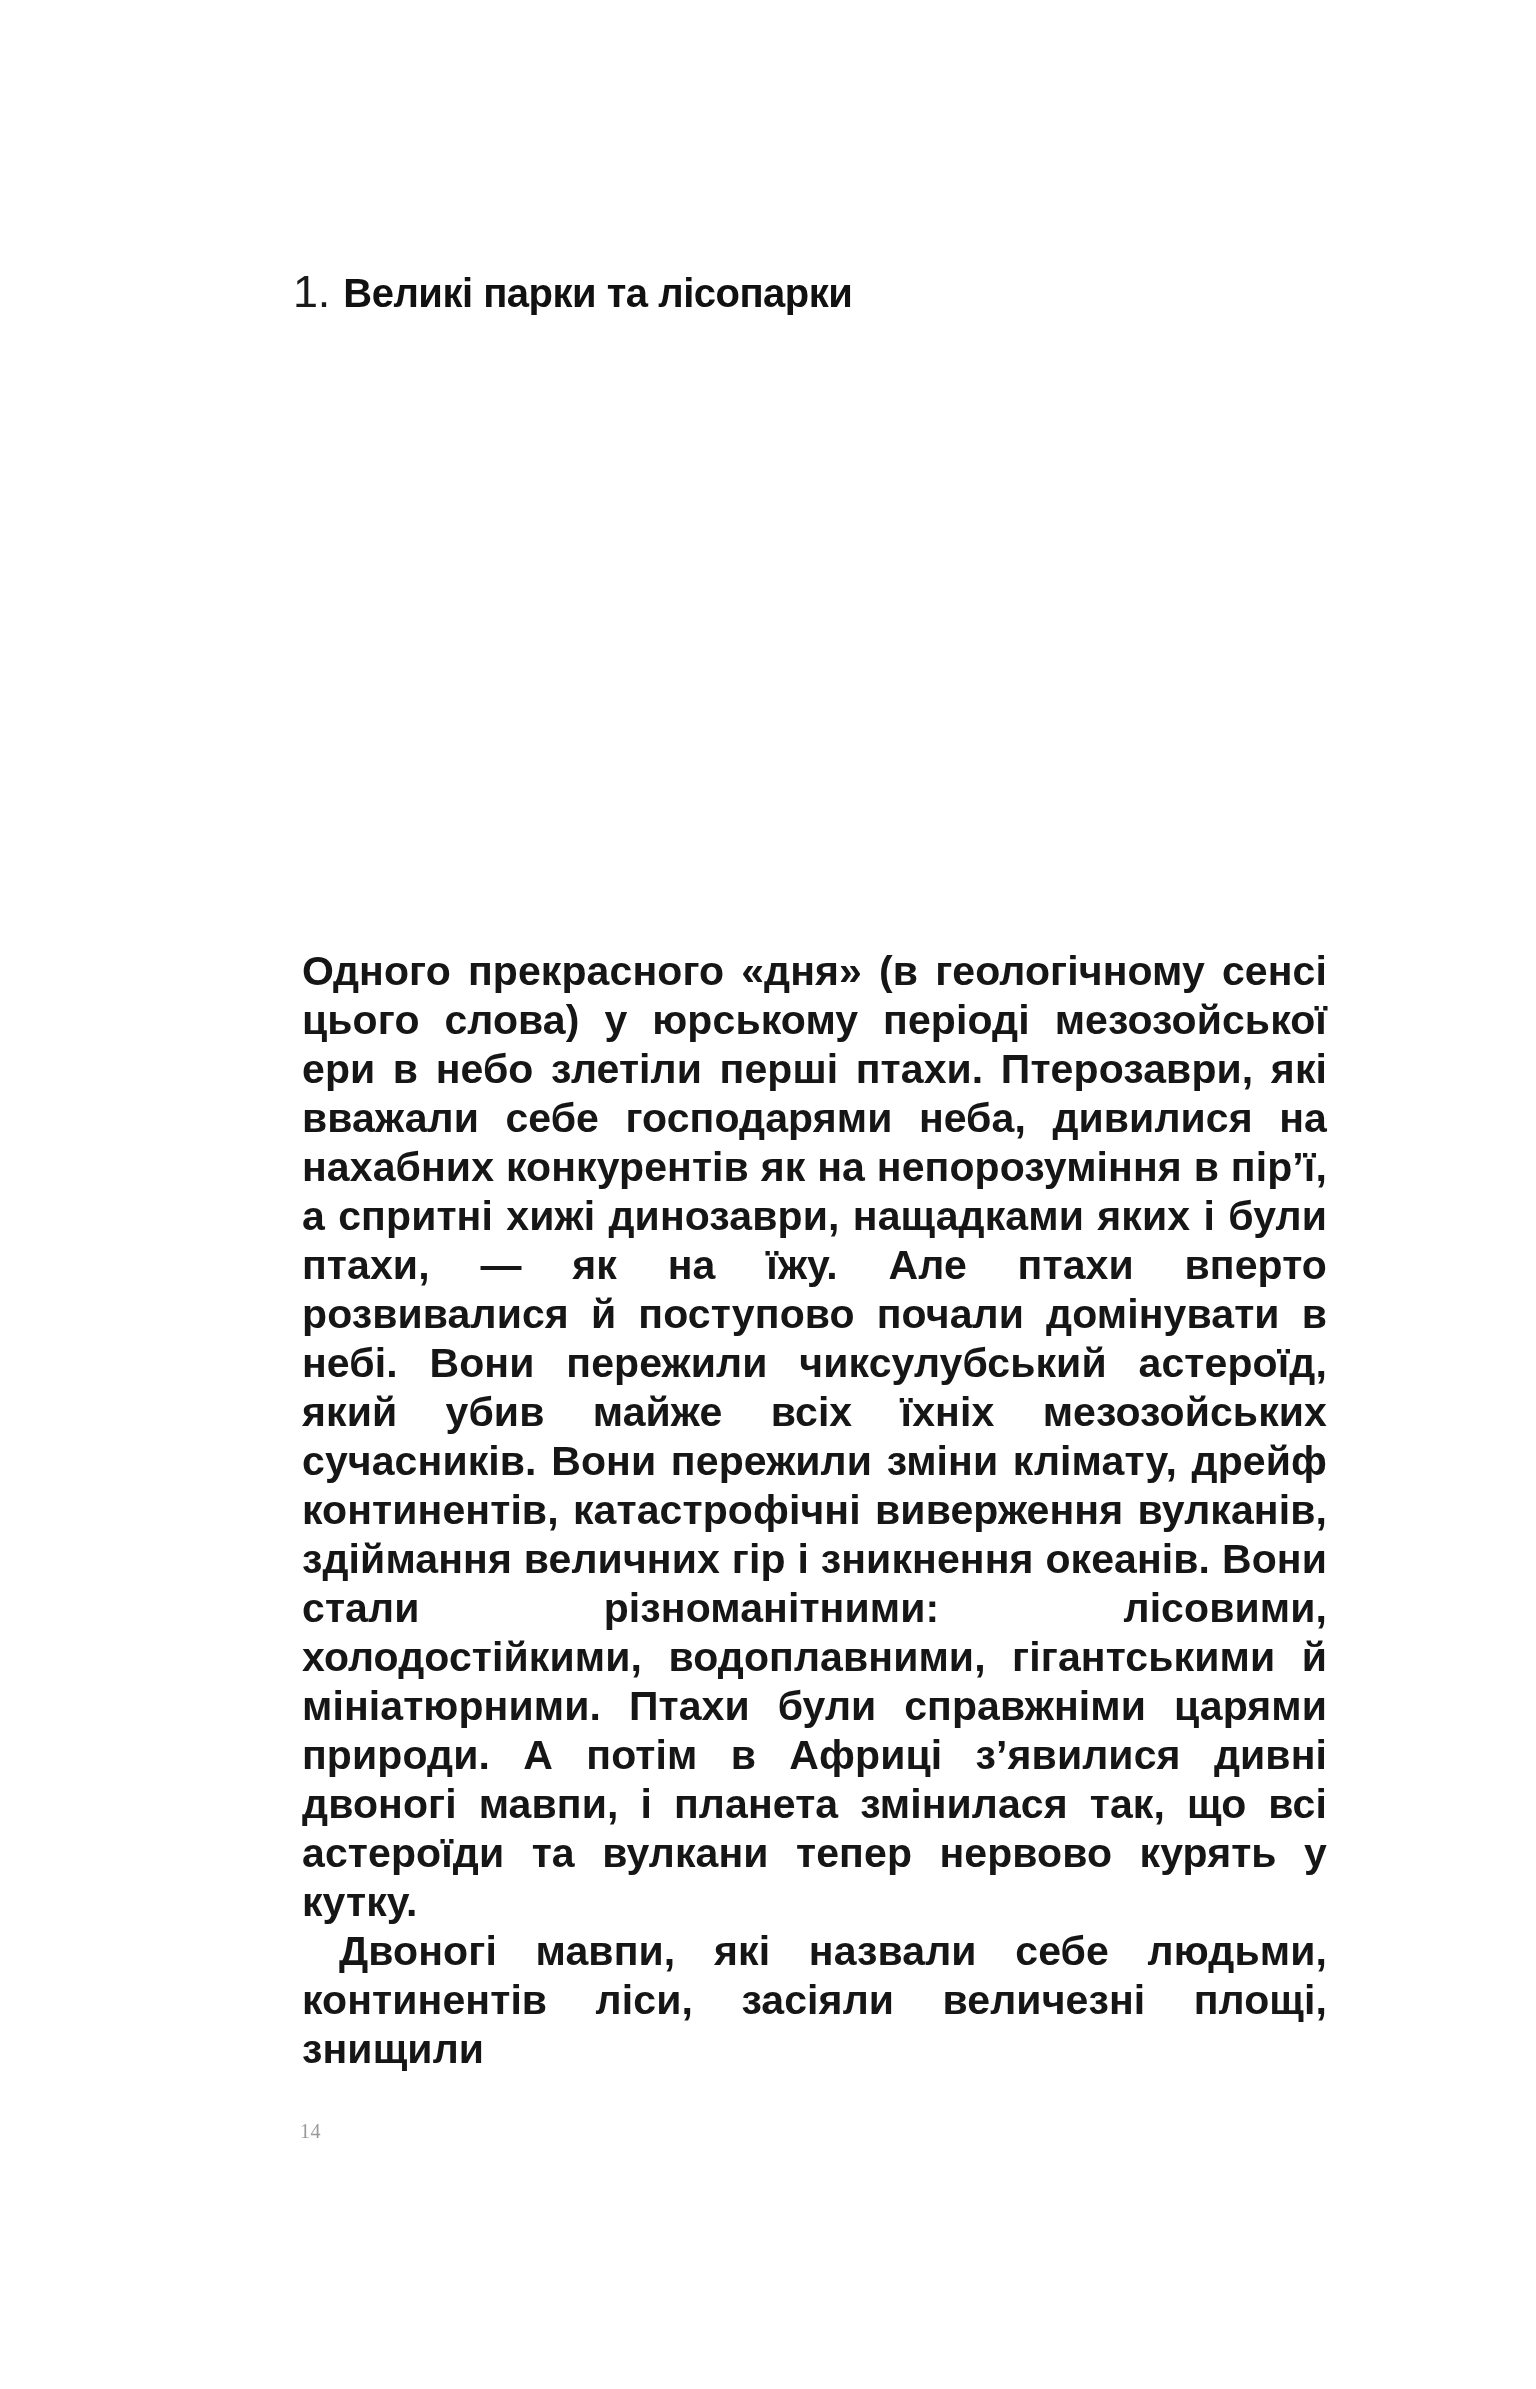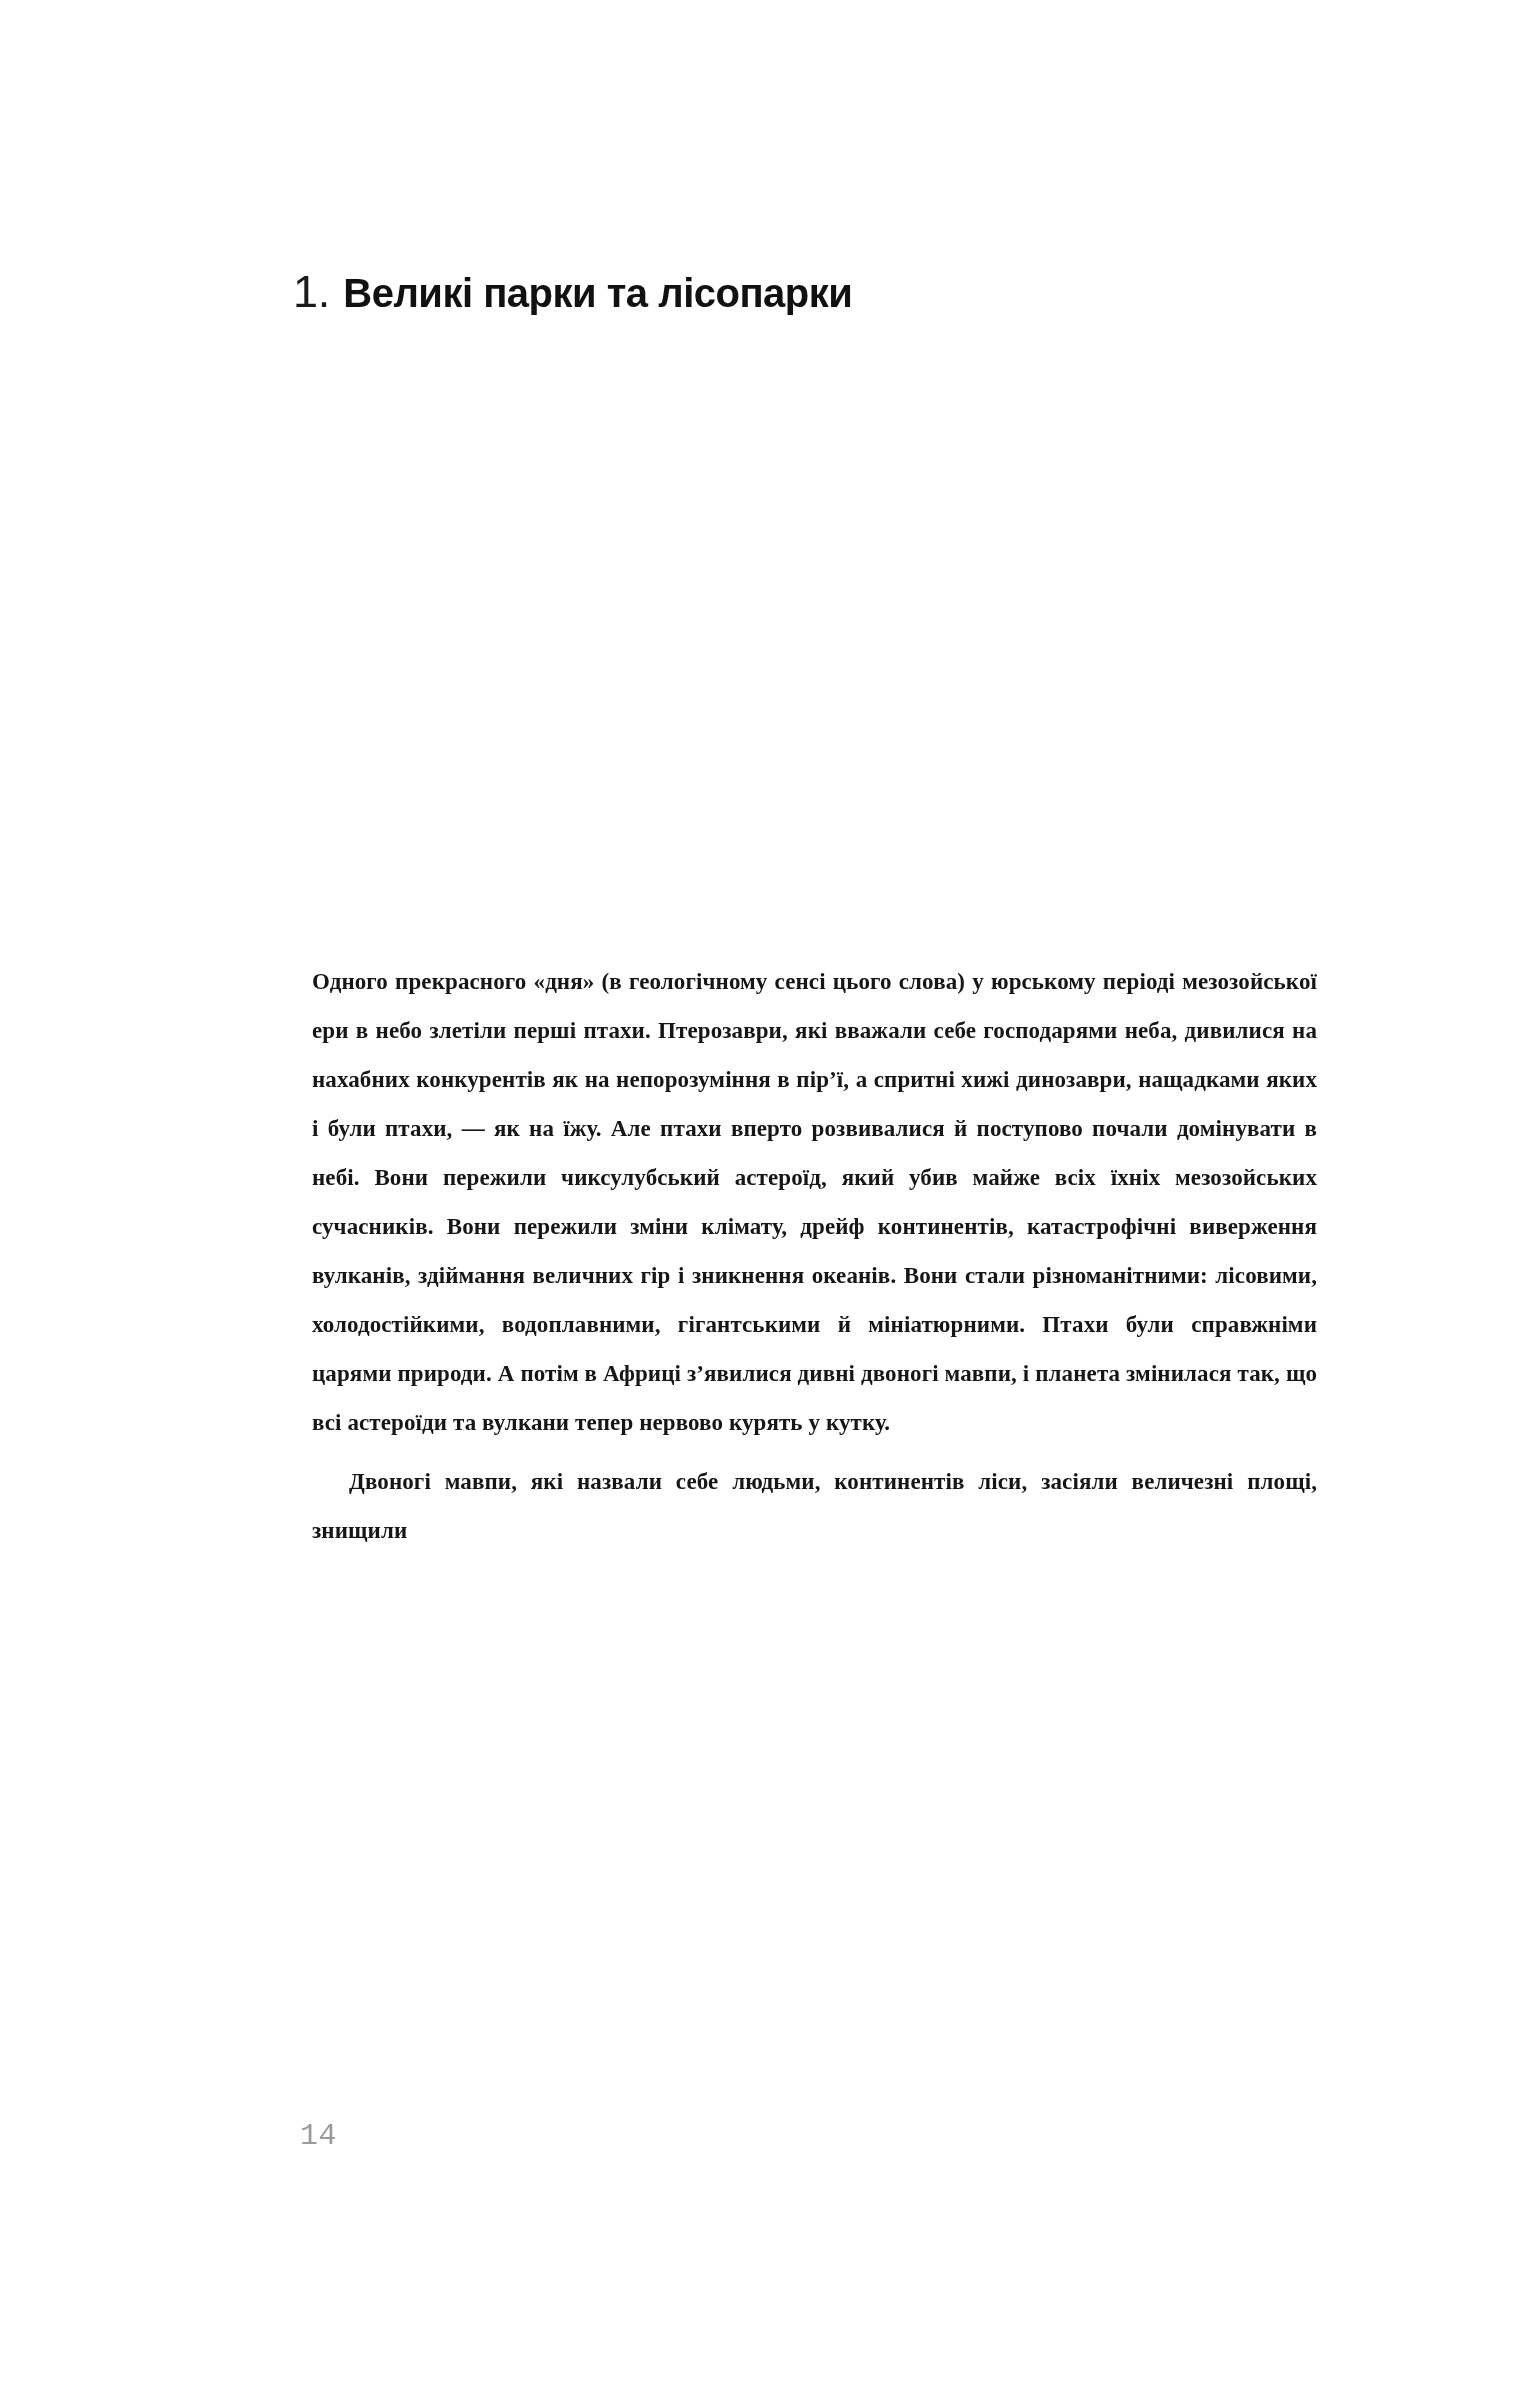--- a/index.html
+++ b/index.html
@@ -47,42 +47,42 @@
   }
 
   
   .body-text {
     position: absolute;
     left: 302px;
     top: 947px;
     width: 1025px;
   }
   .para {
-    font-family: Liberation Serif, serif;
-    font-size: 23px;
+    font-family: Liberation Sans, sans-serif;
+    font-size: 41px;
     font-weight: 600;
     color: #161616;
     line-height: 49px;
     text-align: justify;
     text-justify: inter-word;
-    margin: 10px;
+    margin: 0;
     letter-spacing: 0.1px;
     -moz-font-feature-settings: "liga";
   }
   .para + .para {
     text-indent: 37px;
   }
 
   
   .folio {
     position: absolute;
     left: 300px;
     top: 2121px;
-    font-family: Liberation Mono, monospace;
-    font-size: 30px;
+    font-family: Liberation Serif, serif;
+    font-size: 20px;
     font-weight: 400;
     color: #9a9a9a;
     letter-spacing: 0.4px;
     line-height: 1;
   }
 </style>
 </head>
 <body>
 
 <div class="page">

